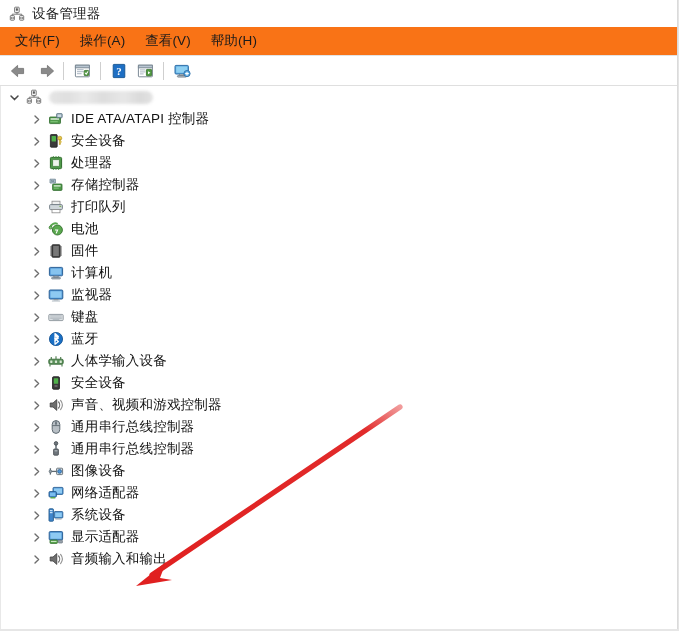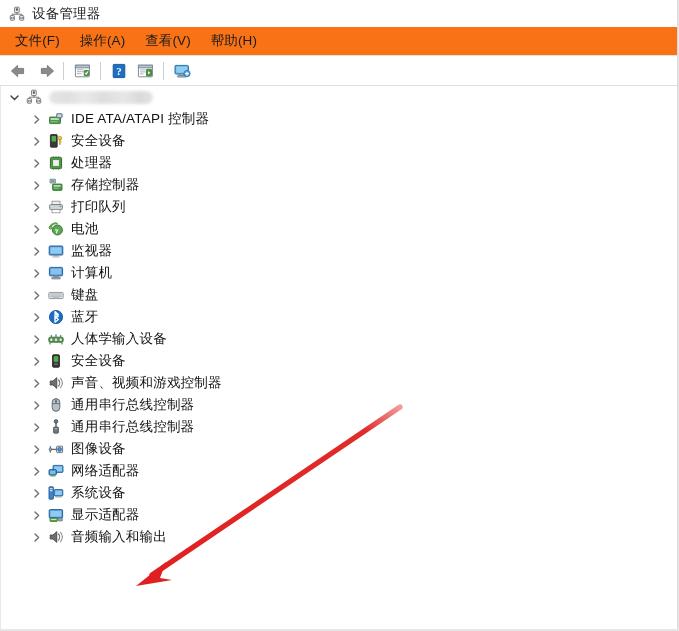--- a/index.html
+++ b/index.html
@@ -420,53 +420,69 @@
         <svg width="16" height="16" viewBox="0 0 16 16">
           <circle cx="9.4" cy="9" r="5" fill="#5aa84f" stroke="#33702c" stroke-width="0.9"></circle>
           <path d="M7 9 L9.6 9 L8.2 12.4" stroke="#ffffff" stroke-width="1.1" fill="none"></path>
           <path d="M2 6.4 C3.4 3, 6.6 1.6, 9 2.6" stroke="#5aa84f" stroke-width="1.8" fill="none" stroke-linecap="round"></path>
           <circle cx="2.6" cy="6.6" r="1.5" fill="#7fc274" stroke="#33702c" stroke-width="0.7"></circle>
         </svg>
       </span>
       <span class="node-label">电池</span>
     </div>
 
+    <div class="tree-row child">
+      <span class="chev">
+        <svg width="11" height="11" viewBox="0 0 11 11">
+            <path d="M4 2 L7.6 5.5 L4 9" stroke="#6d6d6d" stroke-width="1.4" fill="none" stroke-linecap="round" stroke-linejoin="round"></path>
+          </svg>
+      </span>
+      <span class="node-icon">
+        <svg width="16" height="16" viewBox="0 0 16 16">
+          <rect x="4" y="1.8" width="8" height="12.4" rx="0.7" fill="#4a4a4a" stroke="#242424" stroke-width="0.9"></rect>
+          <rect x="5.2" y="3" width="5.6" height="10" fill="#787878"></rect>
+          <path d="M4 4 L2.2 4 M4 6 L2.2 6 M4 8 L2.2 8 M4 10 L2.2 10 M4 12 L2.2 12
+                   M12 4 L13.8 4 M12 6 L13.8 6 M12 8 L13.8 8 M12 10 L13.8 10 M12 12 L13.8 12" stroke="#3a3a3a" stroke-width="1"></path>
+        </svg>
+      </span>
+      <span class="node-label">固件</span>
+    </div>
+
+    <div class="tree-row child">
+      <span class="chev">
+        <svg width="11" height="11" viewBox="0 0 11 11">
+            <path d="M4 2 L7.6 5.5 L4 9" stroke="#6d6d6d" stroke-width="1.4" fill="none" stroke-linecap="round" stroke-linejoin="round"></path>
+          </svg>
+      </span>
+      <span class="node-icon">
+        <svg width="16" height="16" viewBox="0 0 16 16">
+          <rect x="1.4" y="2.4" width="13.2" height="8.4" rx="1" fill="#4d94d6" stroke="#2d6296" stroke-width="1"></rect>
+          <rect x="2.6" y="3.6" width="10.8" height="6" rx="0.5" fill="#86c3ee"></rect>
+          <path d="M5.8 10.8 L5.8 12.4 L10.2 12.4 L10.2 10.8" fill="#9aa5ae" stroke="#6d7a85" stroke-width="0.8"></path>
+          <rect x="3.6" y="12.4" width="8.8" height="1.5" rx="0.6" fill="#b6c0c8" stroke="#6d7a85" stroke-width="0.8"></rect>
+        </svg>
+      </span>
+      <span class="node-label">计算机</span>
+    </div>
 
     <div class="tree-row child">
       <span class="chev">
         <svg width="11" height="11" viewBox="0 0 11 11">
             <path d="M4 2 L7.6 5.5 L4 9" stroke="#6d6d6d" stroke-width="1.4" fill="none" stroke-linecap="round" stroke-linejoin="round"></path>
           </svg>
       </span>
       <span class="node-icon">
         <svg width="16" height="16" viewBox="0 0 16 16">
           <rect x="1.2" y="3" width="13.6" height="9" rx="1" fill="#4d94d6" stroke="#2d6296" stroke-width="1"></rect>
           <rect x="2.4" y="4.2" width="11.2" height="6.6" rx="0.5" fill="#8ecaf2"></rect>
           <rect x="5.6" y="12" width="4.8" height="1.4" fill="#8d99a3"></rect>
           <rect x="3.8" y="13.4" width="8.4" height="1.1" rx="0.5" fill="#b0bac2"></rect>
         </svg>
       </span>
       <span class="node-label">监视器</span>
-    </div>
-
-    <div class="tree-row child">
-      <span class="chev">
-        <svg width="11" height="11" viewBox="0 0 11 11">
-            <path d="M4 2 L7.6 5.5 L4 9" stroke="#6d6d6d" stroke-width="1.4" fill="none" stroke-linecap="round" stroke-linejoin="round"></path>
-          </svg>
-      </span>
-      <span class="node-icon">
-        <svg width="16" height="16" viewBox="0 0 16 16">
-          <rect x="1.4" y="2.4" width="13.2" height="8.4" rx="1" fill="#4d94d6" stroke="#2d6296" stroke-width="1"></rect>
-          <rect x="2.6" y="3.6" width="10.8" height="6" rx="0.5" fill="#86c3ee"></rect>
-          <path d="M5.8 10.8 L5.8 12.4 L10.2 12.4 L10.2 10.8" fill="#9aa5ae" stroke="#6d7a85" stroke-width="0.8"></path>
-          <rect x="3.6" y="12.4" width="8.8" height="1.5" rx="0.6" fill="#b6c0c8" stroke="#6d7a85" stroke-width="0.8"></rect>
-        </svg>
-      </span>
-      <span class="node-label">计算机</span>
     </div>
 
     <div class="tree-row child">
       <span class="chev">
         <svg width="11" height="11" viewBox="0 0 11 11">
             <path d="M4 2 L7.6 5.5 L4 9" stroke="#6d6d6d" stroke-width="1.4" fill="none" stroke-linecap="round" stroke-linejoin="round"></path>
           </svg>
       </span>
       <span class="node-icon">
         <svg width="16" height="16" viewBox="0 0 16 16">

